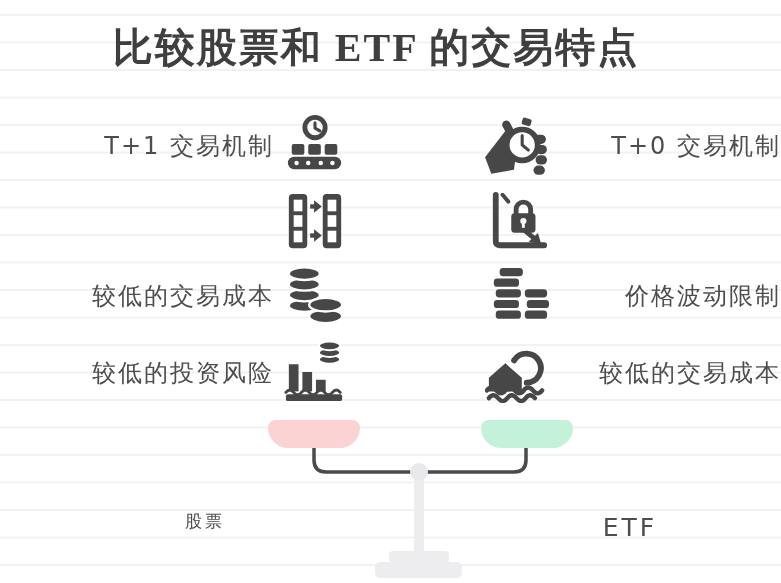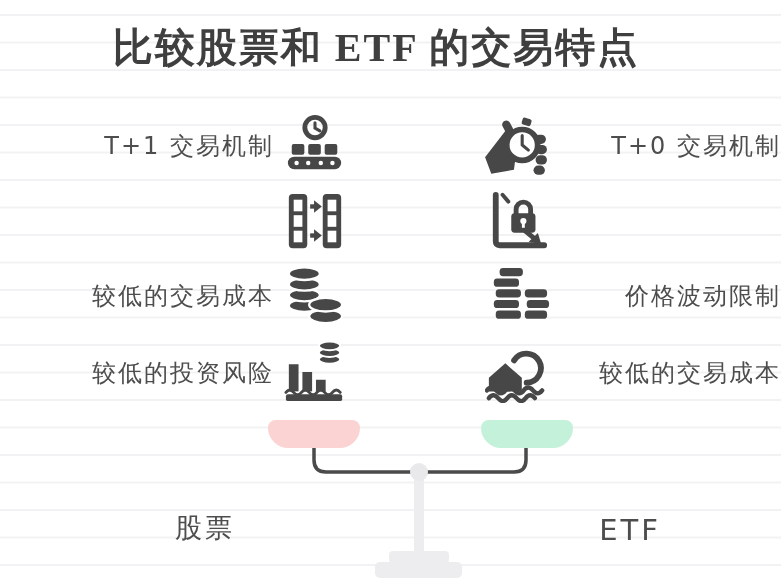--- a/index.html
+++ b/index.html
@@ -31,23 +31,23 @@
   .pan-right{ left:481px; top:420px; background:#c3f1d9; }
   .beam-svg{ position:absolute; left:300px; top:443px; width:240px; height:33px; }
   .pivot{ position:absolute; left:410px; top:463px; width:18px; height:18px;
           border-radius:50%; background:#e9e9ec; }
   .post{ position:absolute; left:414px; top:471px; width:10px; height:86px;
          background:#ededf0; border-radius:4px; }
   .base-step-1{ position:absolute; left:389px; top:551px; width:60px; height:12px;
                 background:#ededf0; border-radius:4px; }
   .base-step-2{ position:absolute; left:375px; top:562px; width:87px; height:16px;
                 background:#ededf0; border-radius:5px; }
-  .footer-label{ position:absolute; font-size:27px; letter-spacing:3px; color:#4d4d4d; }
+  .footer-label{ position:absolute; font-size:17px; letter-spacing:3px; color:#4d4d4d; }
   .footer-left{ left:150px; top:510px; width:110px; text-align:center; }
-  .footer-right{ left:582px; top:513px; width:96px; text-align:center; font-size:29px; }
+  .footer-right{ left:582px; top:513px; width:96px; text-align:center; font-size:25px; }
 </style>
 </head>
 <body>
 
 <div class="page">
 
   <div class="title">比较股票和 ETF 的交易特点</div>
 
   <div class="feature-label left-label" style="top:129px">T+1 交易机制</div>
   <div class="feature-label left-label" style="top:279px">较低的交易成本</div>

